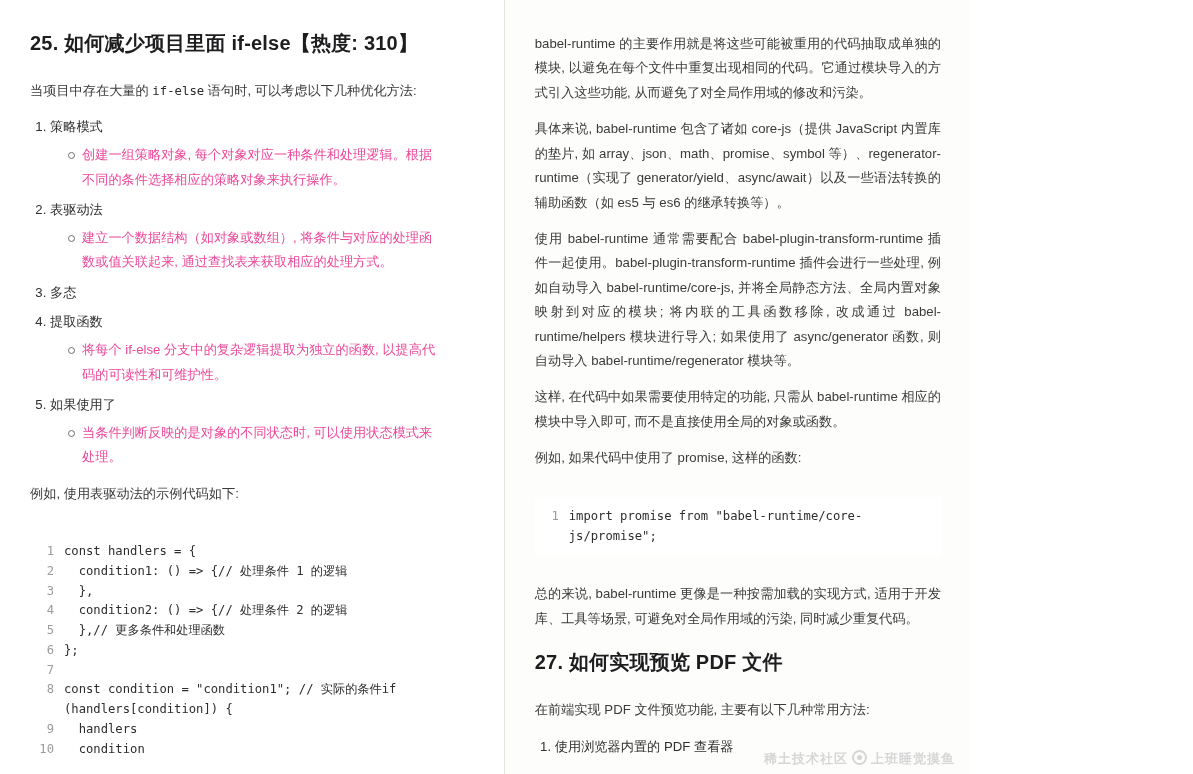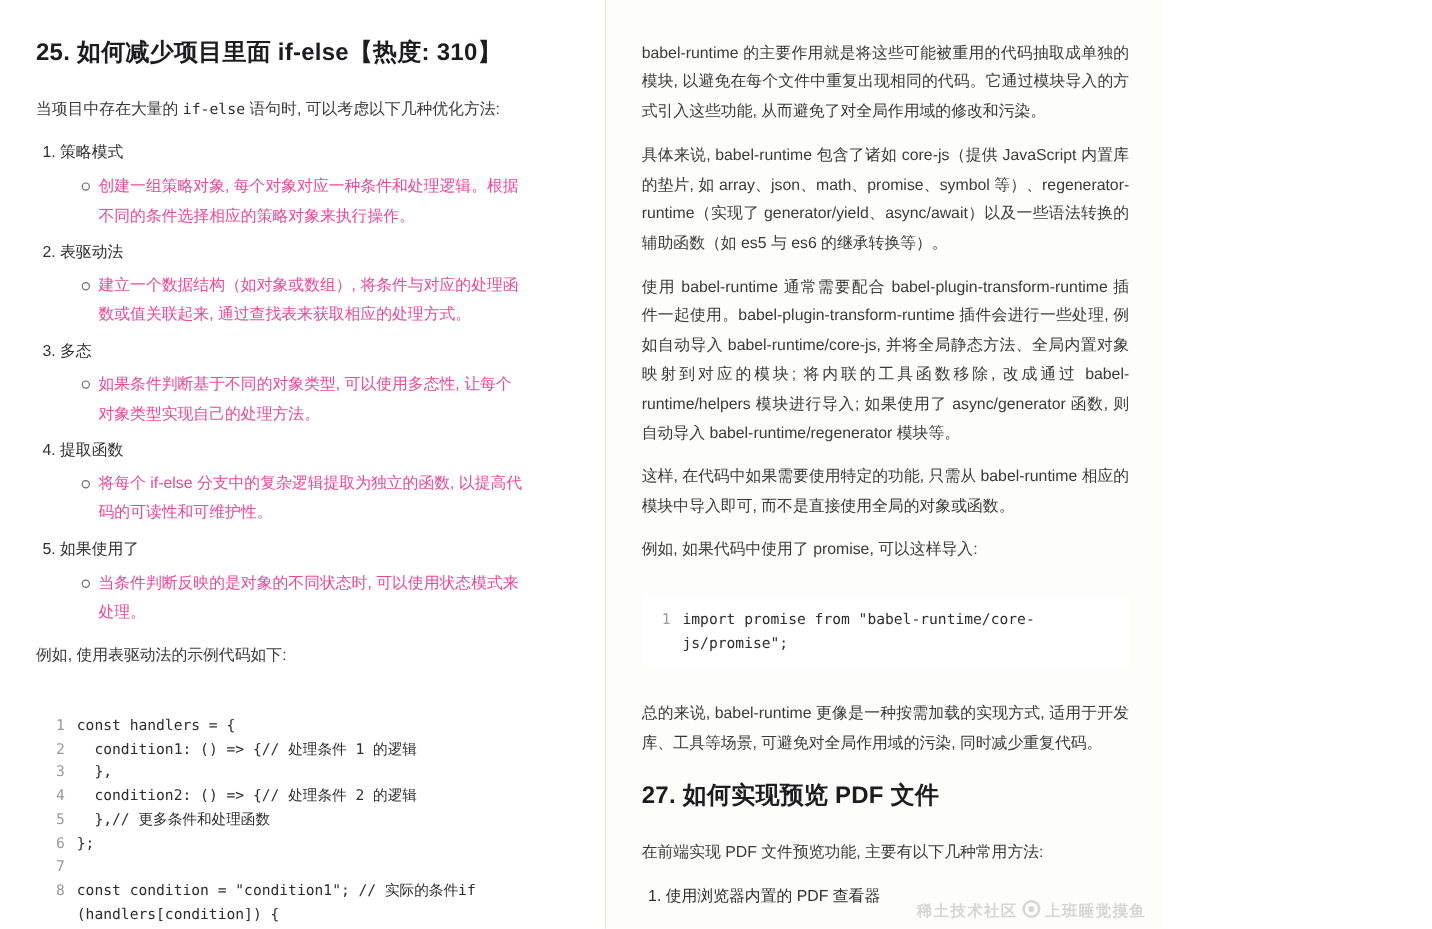--- a/index.html
+++ b/index.html
@@ -165,23 +165,20 @@
         </ul>
       </li>
       <li>
         <span class="li-title">表驱动法</span>
         <ul class="circ">
           <li>建立一个数据结构（如对象或数组）, 将条件与对应的处理函数或值关联起来, 通过查找表来获取相应的处理方式。</li>
         </ul>
       </li>
       <li>
         <span class="li-title">多态</span>
-        <ul class="circ">
-          <li>如果条件判断基于不同的对象类型, 可以使用多态性, 让每个对象类型实现自己的处理方法。</li>
-        </ul>
       </li>
       <li>
         <span class="li-title">提取函数</span>
         <ul class="circ">
           <li>将每个 if-else 分支中的复杂逻辑提取为独立的函数, 以提高代码的可读性和可维护性。</li>
         </ul>
       </li>
       <li>
         <span class="li-title">如果使用了</span>
         <ul class="circ">
@@ -209,21 +206,21 @@
   </div>
 
   <div class="col col-right">
 
     <div class="topgap"></div>
 
     <p class="para">babel-runtime 的主要作用就是将这些可能被重用的代码抽取成单独的模块, 以避免在每个文件中重复出现相同的代码。它通过模块导入的方式引入这些功能, 从而避免了对全局作用域的修改和污染。</p>
     <p class="para">具体来说, babel-runtime 包含了诸如 core-js（提供 JavaScript 内置库的垫片, 如 array、json、math、promise、symbol 等）、regenerator-runtime（实现了 generator/yield、async/await）以及一些语法转换的辅助函数（如 es5 与 es6 的继承转换等）。</p>
     <p class="para">使用 babel-runtime 通常需要配合 babel-plugin-transform-runtime 插件一起使用。babel-plugin-transform-runtime 插件会进行一些处理, 例如自动导入 babel-runtime/core-js, 并将全局静态方法、全局内置对象映射到对应的模块; 将内联的工具函数移除, 改成通过 babel-runtime/helpers 模块进行导入; 如果使用了 async/generator 函数, 则自动导入 babel-runtime/regenerator 模块等。</p>
     <p class="para">这样, 在代码中如果需要使用特定的功能, 只需从 babel-runtime 相应的模块中导入即可, 而不是直接使用全局的对象或函数。</p>
-    <p class="para">例如, 如果代码中使用了 promise, 可以这样导入:</p>
+    <p class="para">例如, 如果代码中使用了 promise, 这样的函数:</p>
 
     <div class="codeblock">
       <div class="codeline"><span class="ln">1</span><span class="ctext">import promise from "babel-runtime/core-js/promise";</span></div>
     </div>
 
     <p class="para">总的来说, babel-runtime 更像是一种按需加载的实现方式, 适用于开发库、工具等场景, 可避免对全局作用域的污染, 同时减少重复代码。</p>
 
     <h2 class="sec">27. 如何实现预览 PDF 文件</h2>
 
     <p class="para">在前端实现 PDF 文件预览功能, 主要有以下几种常用方法:</p>

